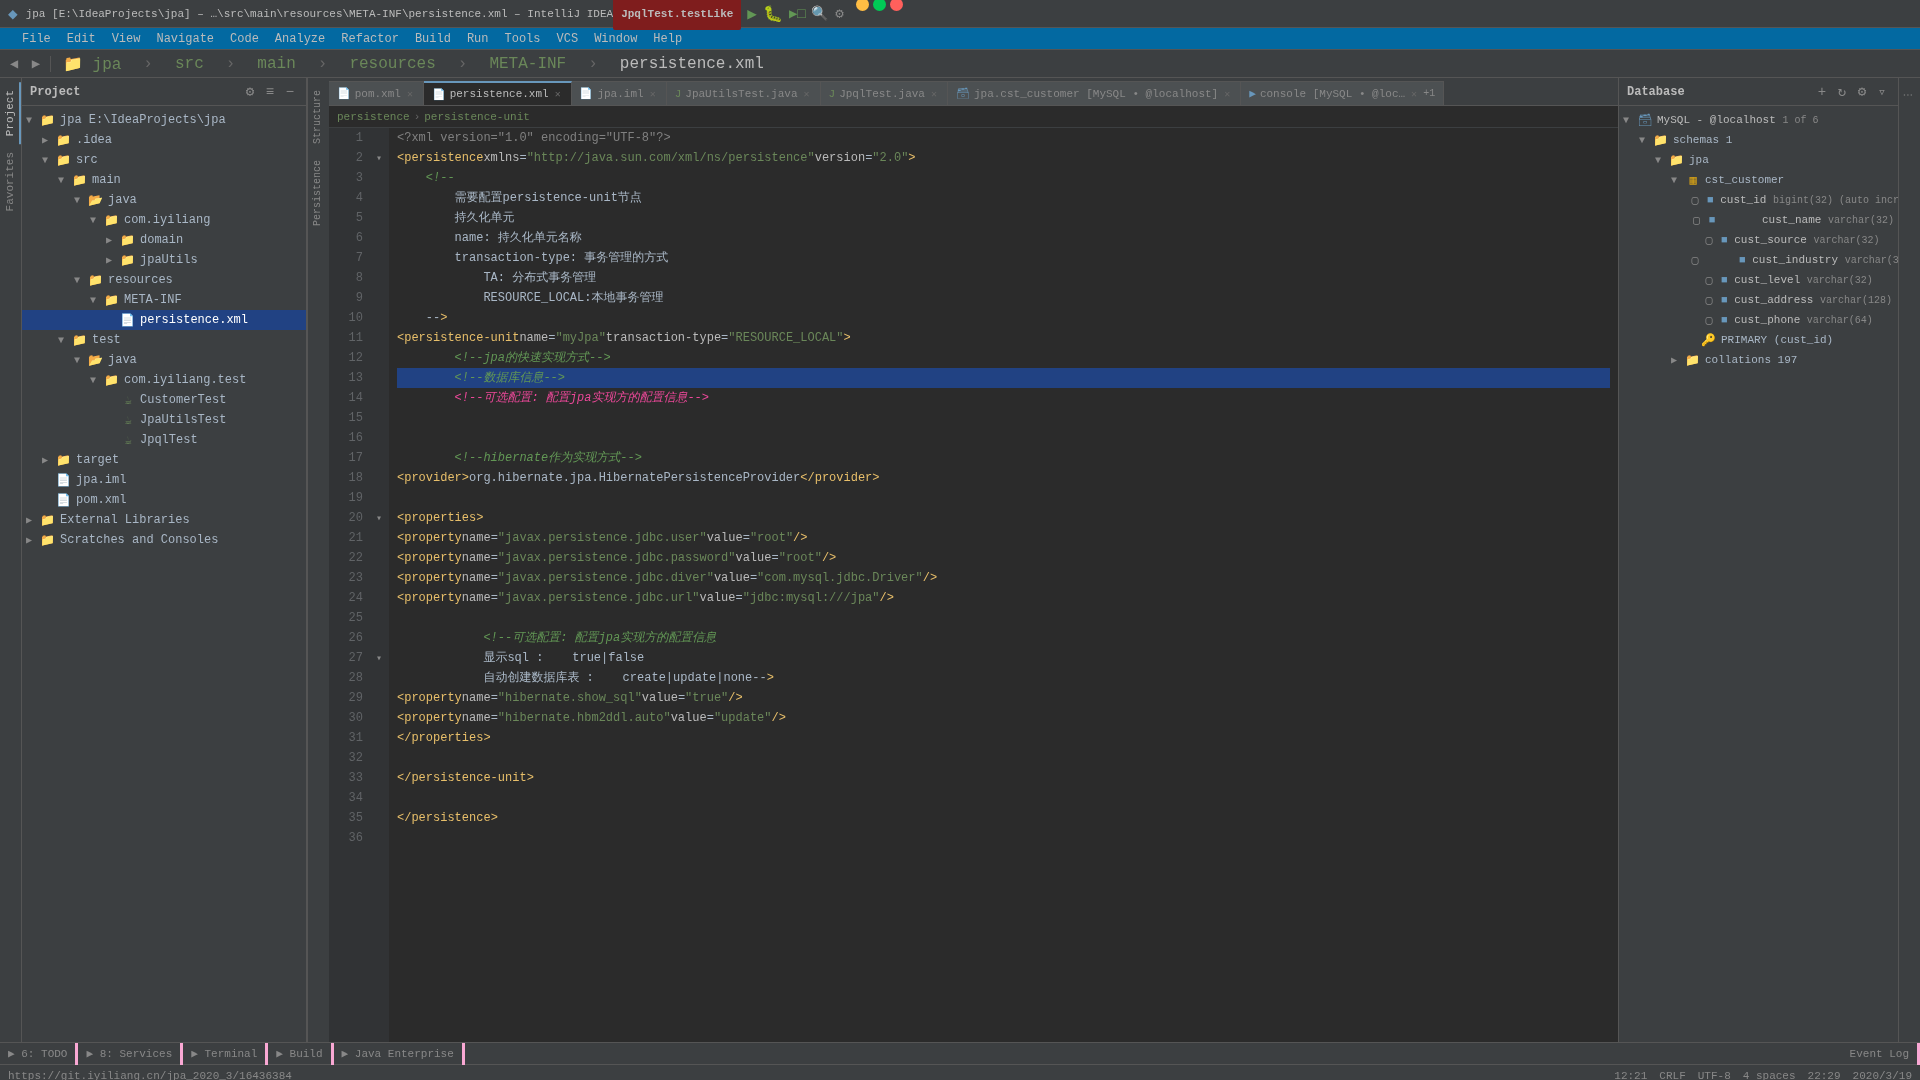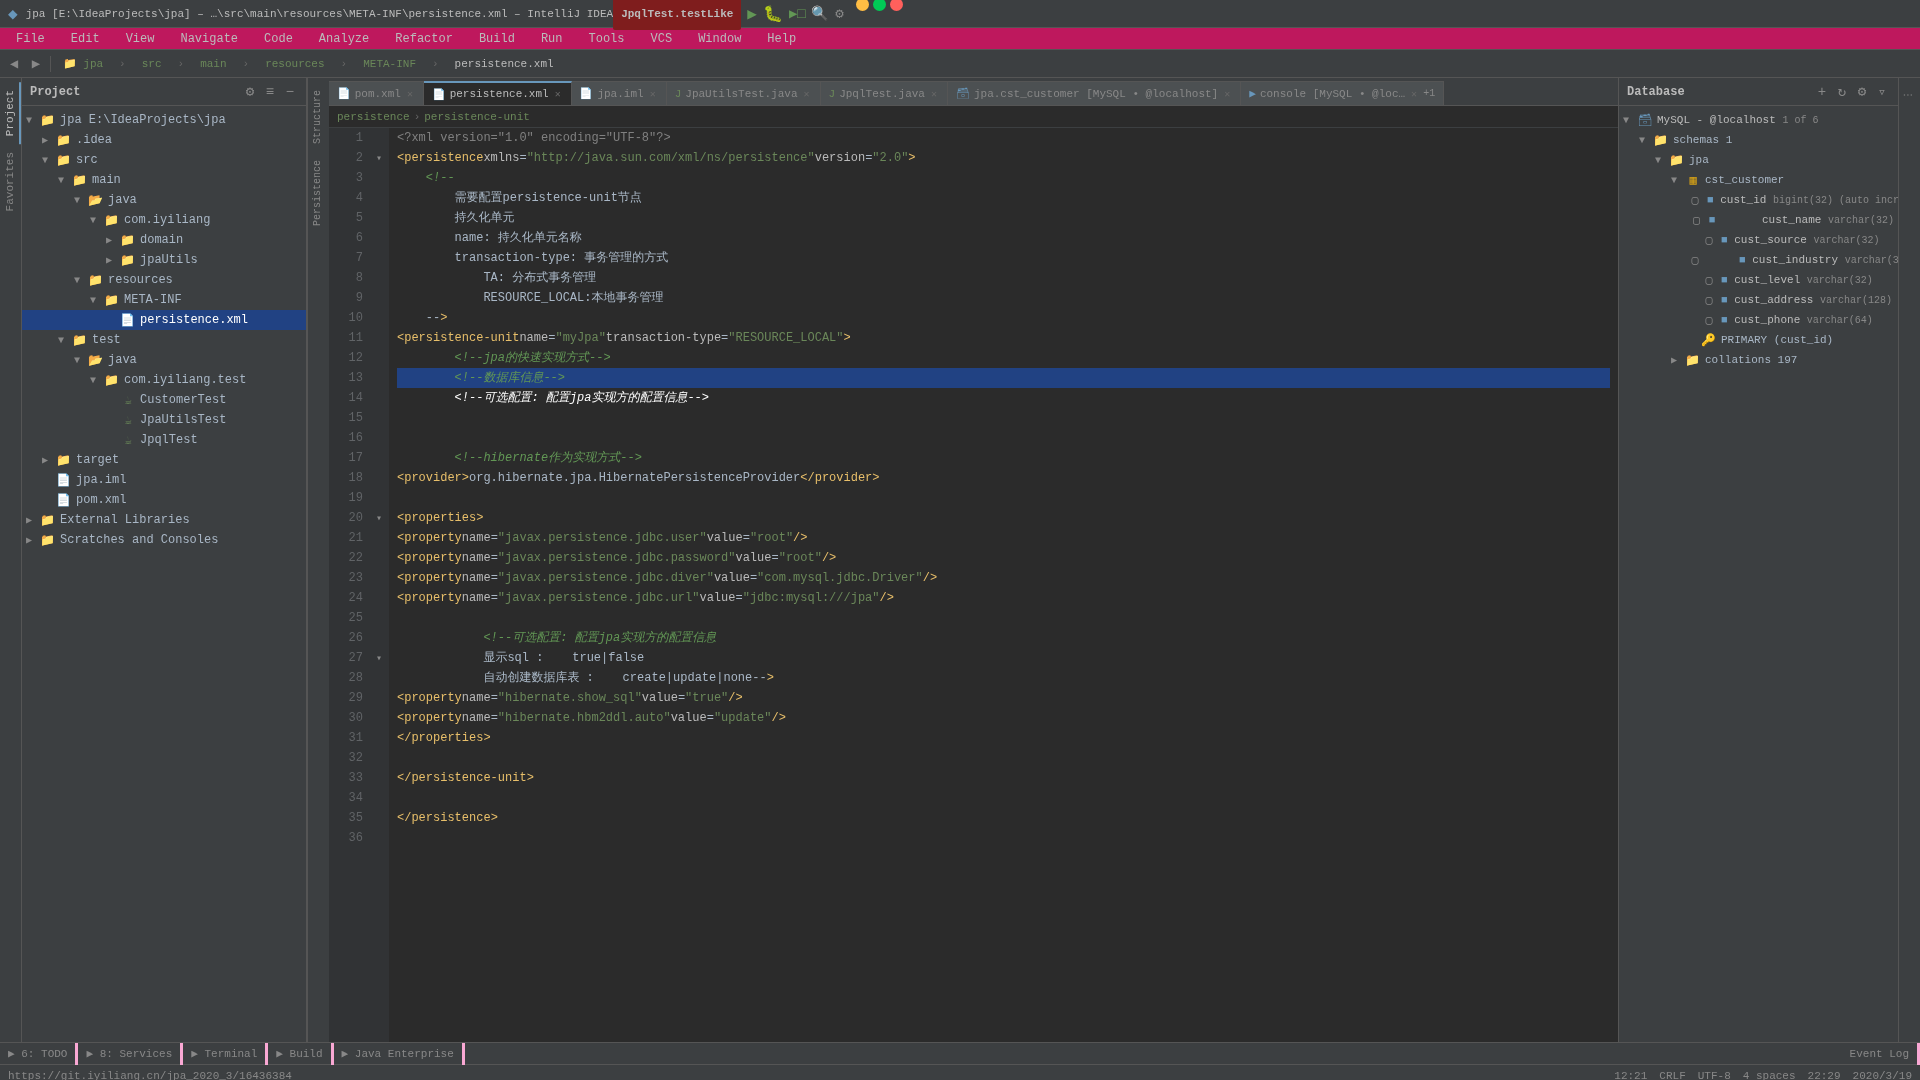--- a/index.html
+++ b/index.html
@@ -34,46 +34,46 @@
       border: none;
       cursor: pointer;
     }
     .tb-min { background: #ffbd44; }
     .tb-max { background: #00ca56; }
     .tb-close { background: #ff605c; }
     
     
     .menu-bar {
       height: 22px;
-      background: #be185d;
-      display: flex;
-      align-items: center;
-      padding: 0 8px;
+      background: #0369a1;
+      display: flex;
+      align-items: center;
+      padding: 0 14px;
       border-bottom: 1px solid #555;
-      gap: 10px;
+      gap: 0;
     }
     .menu-item {
       padding: 2px 8px;
       color: #bbb;
       font-size: 12px;
       cursor: pointer;
       border-radius: 2px;
     }
     
     
     .breadcrumb-bar {
       height: 22px;
       background: #3c3f41;
       display: flex;
       align-items: center;
       padding: 0 8px;
       border-bottom: 1px solid #555;
-      font-size: 11px;
+      font-size: 16px;
       color: #888;
-      gap: 16px;
+      gap: 22px;
     }
     .breadcrumb-sep { color: #666; }
     .breadcrumb-item { color: #6a8759; cursor: pointer; }
     .breadcrumb-active { color: #bbb; }
     
     
     .main-layout {
       display: flex;
       height: calc(1080px - 28px - 22px - 22px - 22px - 22px);
     }
@@ -785,21 +785,21 @@
           <div class="code-line">        需要配置persistence-unit节点</div>
           <div class="code-line">        持久化单元</div>
           <div class="code-line">        name: 持久化单元名称</div>
           <div class="code-line">        transaction-type: 事务管理的方式</div>
           <div class="code-line">            TA: 分布式事务管理</div>
           <div class="code-line">            RESOURCE_LOCAL:本地事务管理</div>
           <div class="code-line">    --<span style="color:#e8bf6a;">&gt;</span></div>
           <div class="code-line">    <span style="color:#e8bf6a;">&lt;persistence-unit</span> <span style="color:#bababa;">name</span>=<span style="color:#6a8759;"><span style="color:#6a8759;">"</span>myJpa"</span> <span style="color:#bababa;">transaction-type</span>=<span style="color:#6a8759;"><span style="color:#6a8759;">"</span>RESOURCE_LOCAL"</span><span style="color:#e8bf6a;">&gt;</span></div>
           <div class="code-line"><span style="color:#629755;font-style:italic;">        &lt;!--jpa的快速实现方式--&gt;</span></div>
           <div class="code-line highlighted"><span style="color:#629755;font-style:italic;">        &lt;!--数据库信息--&gt;</span></div>
-          <div class="code-line"><span style="color:#ffffff;font-style:italic;">        &lt;!--可选配置: 配置jpa实现方的配置信息--&gt;</span></div>
+          <div class="code-line"><span style="color:#ec4899;font-style:italic;">        &lt;!--可选配置: 配置jpa实现方的配置信息--&gt;</span></div>
           <div class="code-line"><span>&nbsp;</span></div>
           <div class="code-line"><span>&nbsp;</span></div>
           <div class="code-line"><span style="color:#629755;font-style:italic;">        &lt;!--hibernate作为实现方式--&gt;</span></div>
           <div class="code-line">        <span style="color:#e8bf6a;">&lt;provider</span><span style="color:#e8bf6a;">&gt;</span>org.hibernate.jpa.HibernatePersistenceProvider<span style="color:#e8bf6a;">&lt;/provider</span><span style="color:#e8bf6a;">&gt;</span></div>
           <div class="code-line"><span>&nbsp;</span></div>
           <div class="code-line">        <span style="color:#e8bf6a;">&lt;properties</span><span style="color:#e8bf6a;">&gt;</span></div>
           <div class="code-line">            <span style="color:#e8bf6a;">&lt;property</span> <span style="color:#bababa;">name</span>=<span style="color:#6a8759;"><span style="color:#6a8759;">"</span>javax.persistence.jdbc.user"</span> <span style="color:#bababa;">value</span>=<span style="color:#6a8759;"><span style="color:#6a8759;">"</span>root"</span><span style="color:#e8bf6a;">/&gt;</span></div>
           <div class="code-line">            <span style="color:#e8bf6a;">&lt;property</span> <span style="color:#bababa;">name</span>=<span style="color:#6a8759;"><span style="color:#6a8759;">"</span>javax.persistence.jdbc.password"</span> <span style="color:#bababa;">value</span>=<span style="color:#6a8759;"><span style="color:#6a8759;">"</span>root"</span><span style="color:#e8bf6a;">/&gt;</span></div>
           <div class="code-line">            <span style="color:#e8bf6a;">&lt;property</span> <span style="color:#bababa;">name</span>=<span style="color:#6a8759;"><span style="color:#6a8759;">"</span>javax.persistence.jdbc.diver"</span> <span style="color:#bababa;">value</span>=<span style="color:#6a8759;"><span style="color:#6a8759;">"</span>com.mysql.jdbc.Driver"</span><span style="color:#e8bf6a;">/&gt;</span></div>
           <div class="code-line">            <span style="color:#e8bf6a;">&lt;property</span> <span style="color:#bababa;">name</span>=<span style="color:#6a8759;"><span style="color:#6a8759;">"</span>javax.persistence.jdbc.url"</span> <span style="color:#bababa;">value</span>=<span style="color:#6a8759;"><span style="color:#6a8759;">"</span>jdbc:mysql:///jpa"</span><span style="color:#e8bf6a;">/&gt;</span></div>

